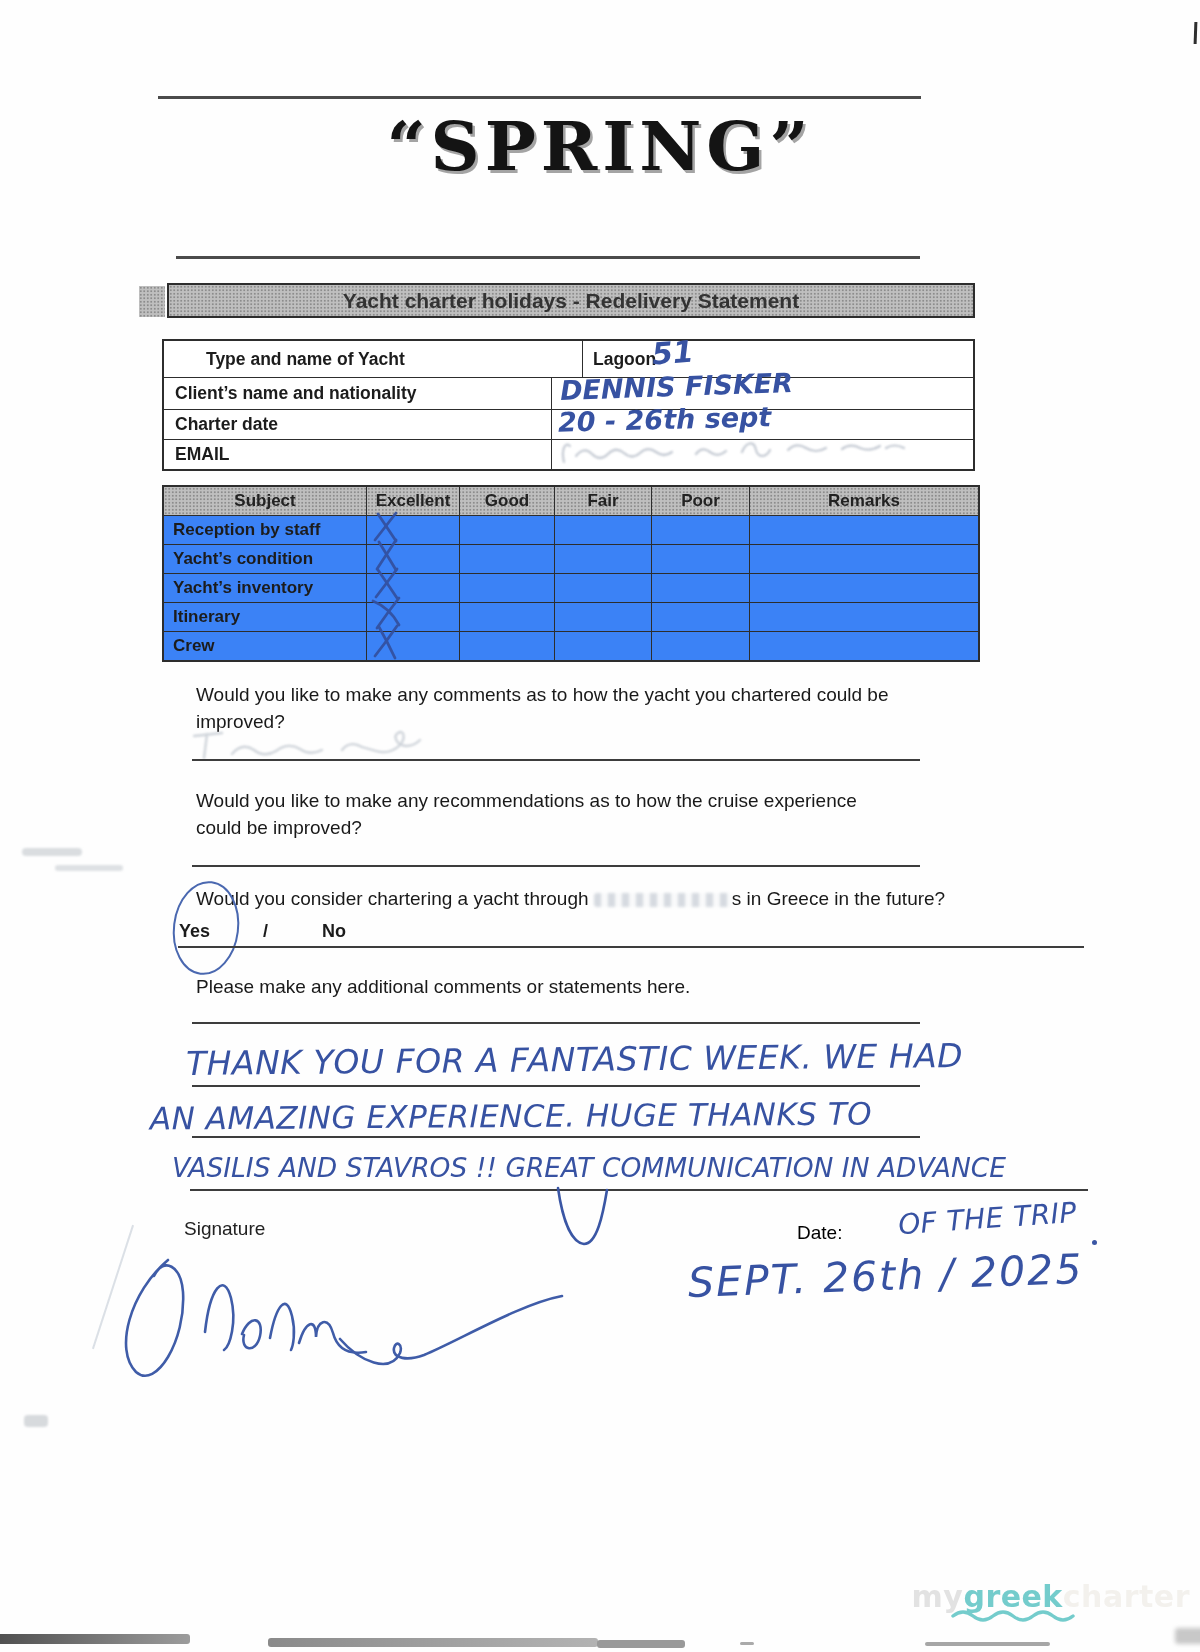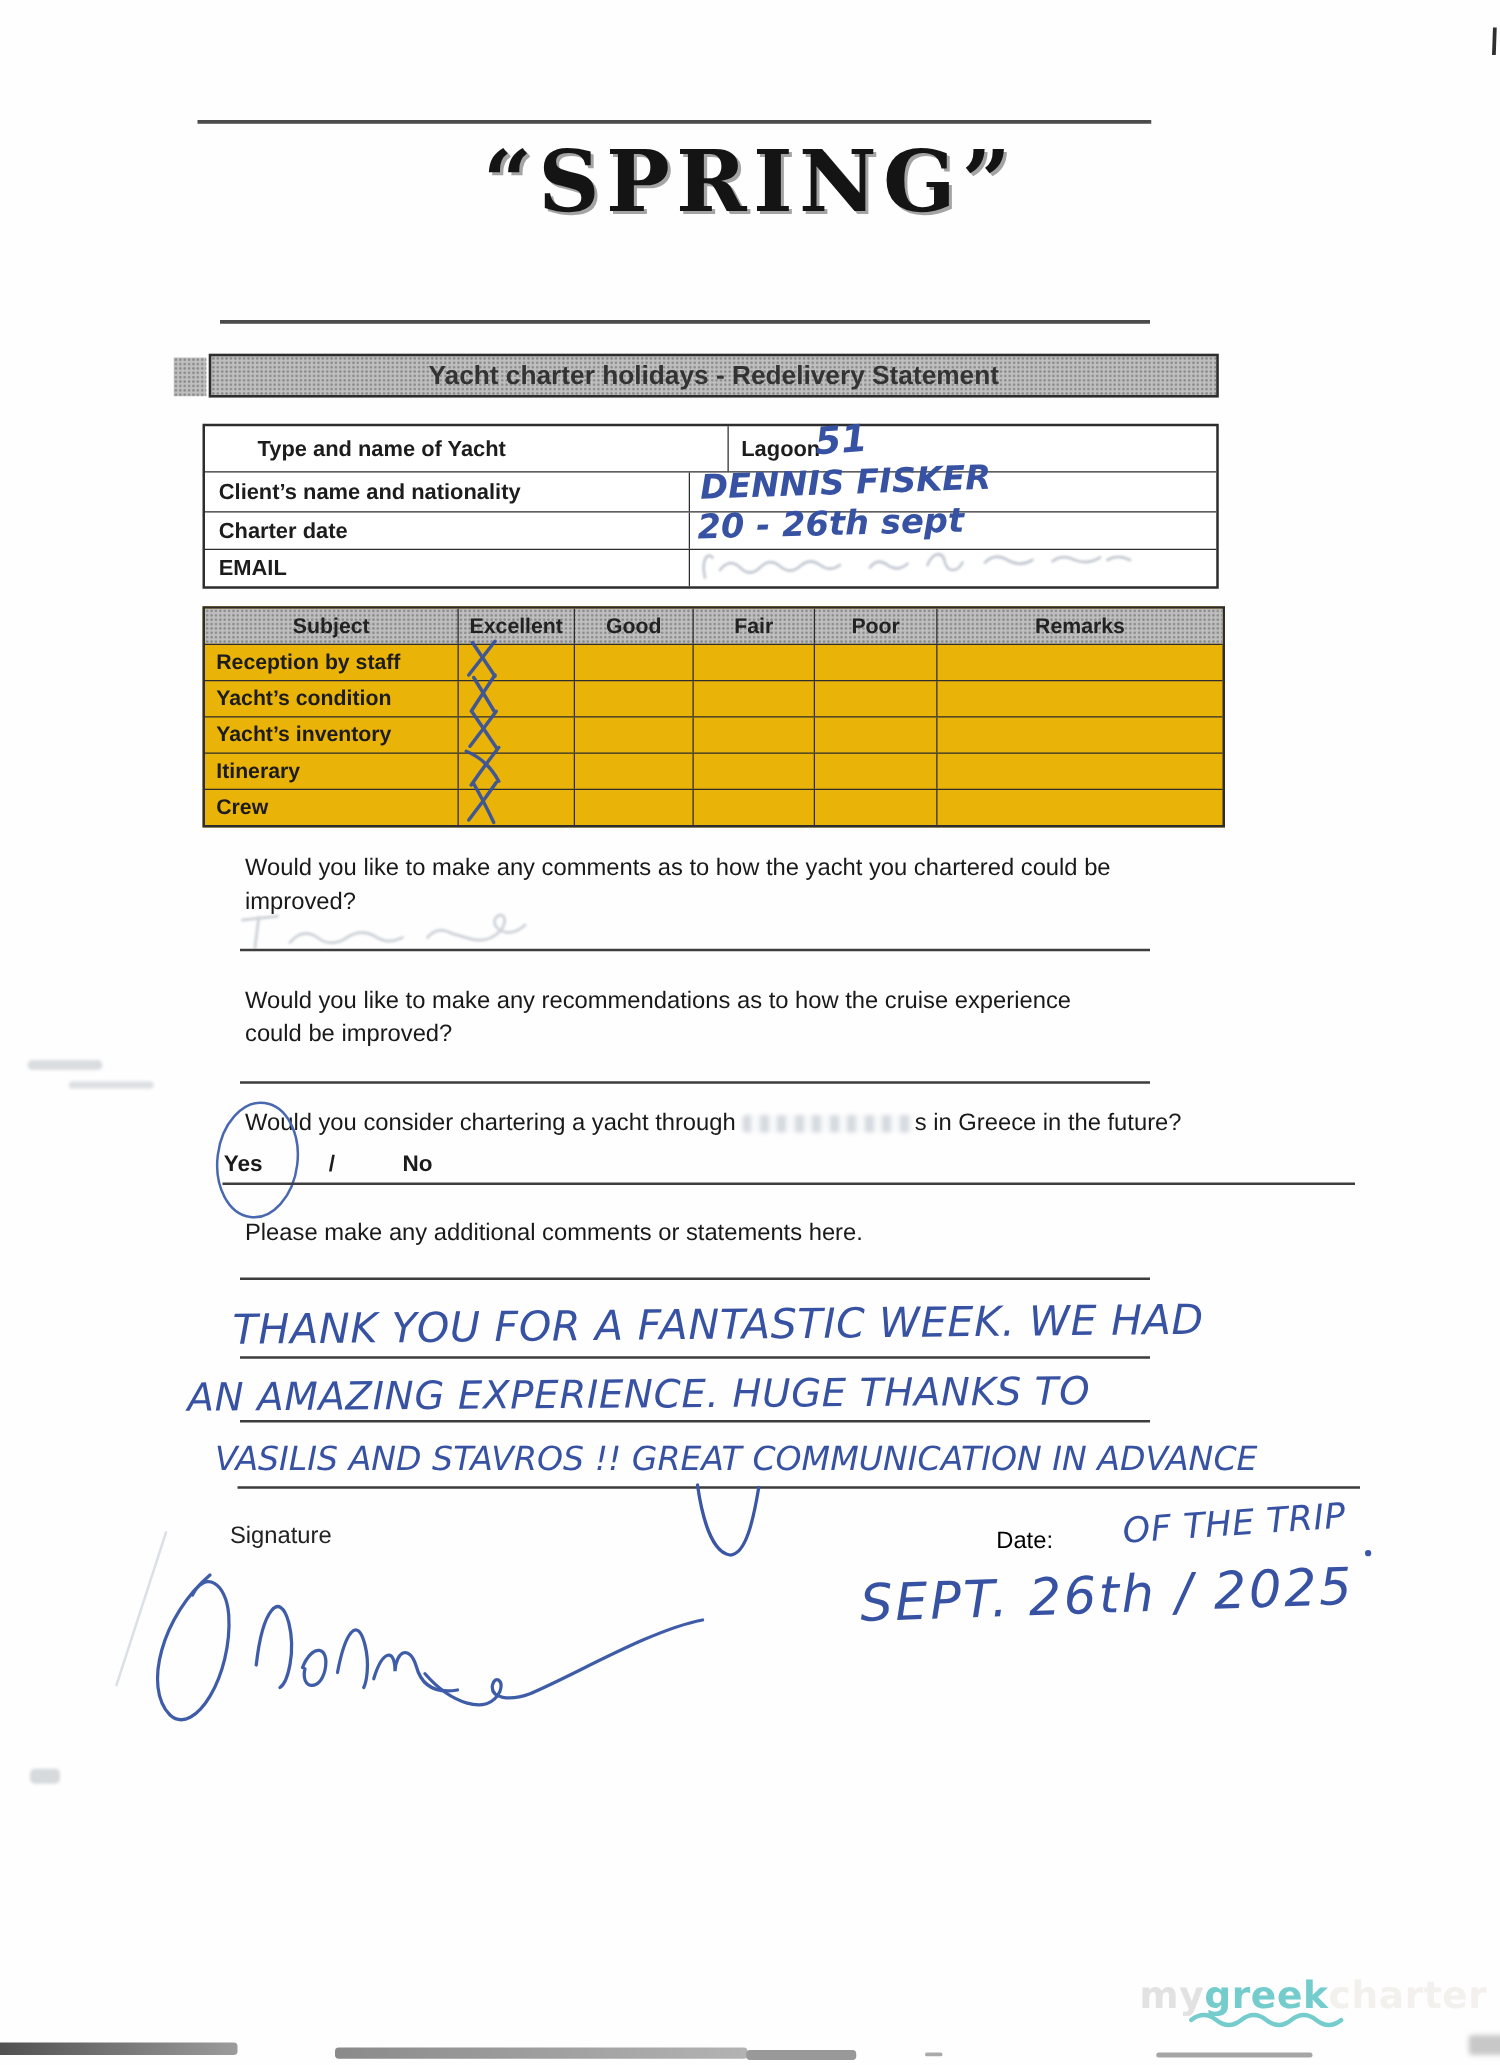--- a/index.html
+++ b/index.html
@@ -15,21 +15,21 @@
      border:2px solid #2d2d2d;display:flex;align-items:center;justify-content:center;
      font-weight:bold;font-size:21px;color:#333;}
   
   .info-table{position:absolute;left:162px;top:339px;width:813px;box-sizing:border-box;border:2px solid #2d2d2d;background:#fff;}
   .info-row{position:relative;display:grid;grid-template-columns:388px 1fr;}
   .info-row + .info-row{border-top:1.6px solid #2d2d2d;}
   .info-label{display:flex;align-items:center;padding-left:11px;font-weight:bold;font-size:17.5px;border-right:1.6px solid #2d2d2d;}
   .info-value{display:flex;align-items:center;padding-left:10px;font-weight:bold;font-size:17.5px;}
   .hw{font-family:"DejaVu Sans",sans-serif;font-style:italic;color:#3752a2;white-space:nowrap;}
   
-  .rating-table{position:absolute;left:162px;top:485px;width:818px;box-sizing:border-box;border:2px solid #2d2d2d;background:#eab308;}
+  .rating-table{position:absolute;left:162px;top:485px;width:818px;box-sizing:border-box;border:2px solid #2d2d2d;background:#3b82f6;}
   .r-grid{display:grid;grid-template-columns:203px 93px 95px 97px 98px auto;}
   .r-head{height:28px;}
   .r-head .r-cell{display:flex;align-items:center;justify-content:center;font-weight:bold;font-size:17px;color:#222;border-right:1.6px solid #2d2d2d;}
   .r-head .r-cell:last-child{border-right:none;}
   .r-row{height:28px;border-top:1.6px solid #2d2d2d;}
   .r-row .r-cell{border-right:1.6px solid #2d2d2d;display:flex;align-items:center;}
   .r-row .r-cell:last-child{border-right:none;}
   .r-subject{font-weight:bold;font-size:17px;padding-left:9px;}
   .q{position:absolute;font-size:19px;line-height:26.5px;color:#191919;width:695px;}
   .ansline{position:absolute;height:2px;background:#3d3d3d;}

